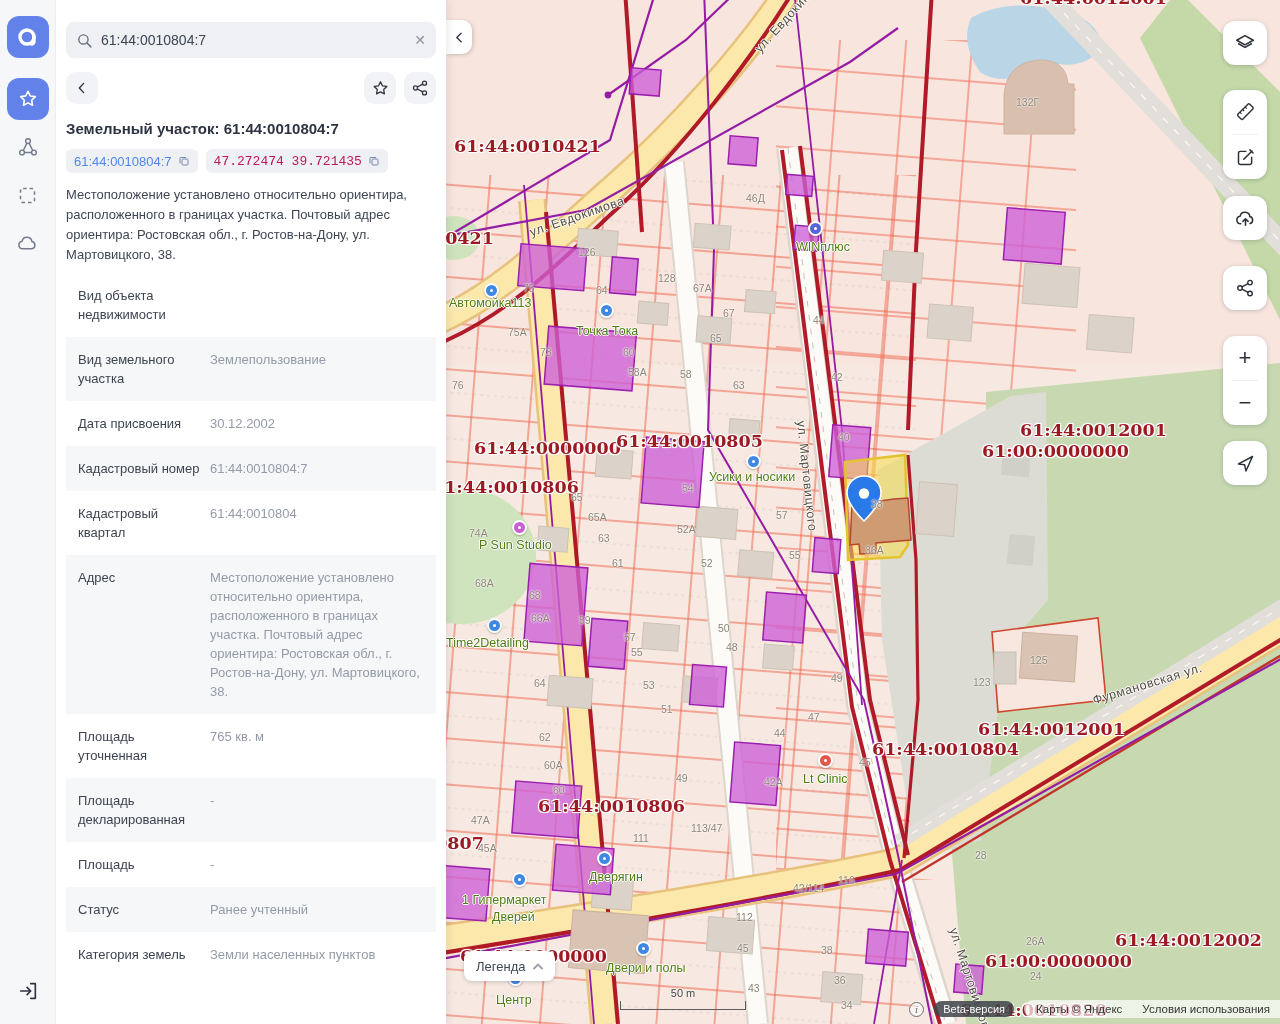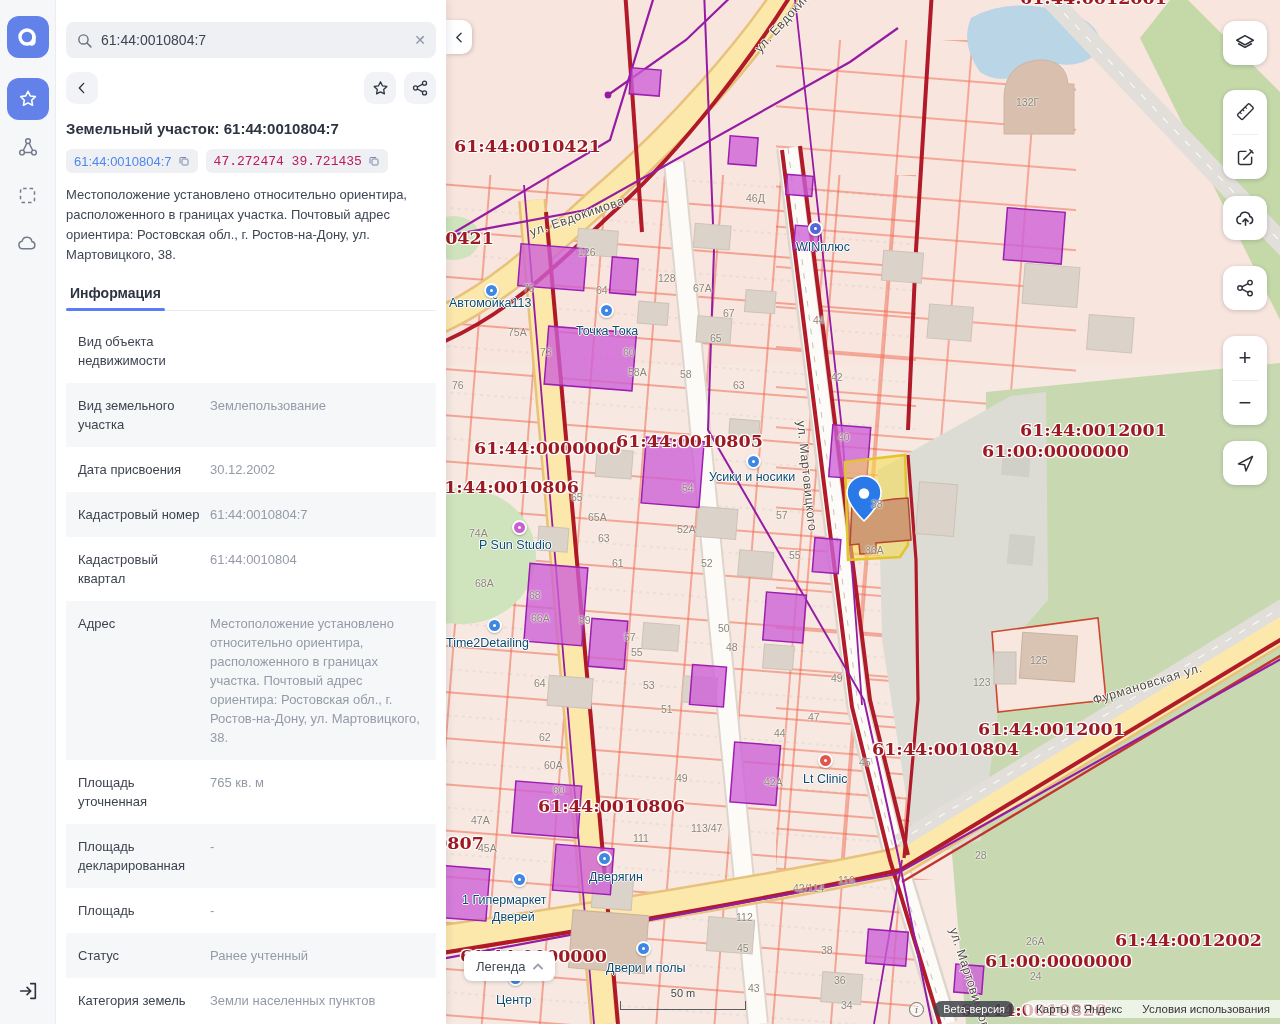--- a/index.html
+++ b/index.html
@@ -52,21 +52,21 @@
   .map { position:absolute; left:446px; top:0; width:834px; height:1024px;
     background:#f7e9e2; overflow:hidden; }
   .map svg.base { position:absolute; left:0; top:0; }
   .map-overlay { position:absolute; left:0; top:0; width:834px; height:1024px; }
   .qlabel { position:absolute; font-family:"DejaVu Serif", serif; font-weight:700;
     font-size:17.5px; color:#9d1a23; white-space:nowrap;
     text-shadow:-1px -1px 0 #fff,1px -1px 0 #fff,-1px 1px 0 #fff,1px 1px 0 #fff,0 0 3px #fff; }
   .stlabel { position:absolute; font-size:12.5px; color:#504b44; letter-spacing:.6px;
     white-space:nowrap; transform-origin:left top;
     text-shadow:-1px 0 0 #fffdf9,1px 0 0 #fffdf9,0 -1px 0 #fffdf9,0 1px 0 #fffdf9; }
-  .poi { position:absolute; font-size:12.5px; color:#0c4a6e; white-space:nowrap;
+  .poi { position:absolute; font-size:12.5px; color:#4d7c0f; white-space:nowrap;
     text-shadow:-1px 0 0 #fff,1px 0 0 #fff,0 -1px 0 #fff,0 1px 0 #fff; }
   .poi-icon { position:absolute; width:15px; height:15px; border-radius:50%;
     border:2px solid #fff; box-shadow:0 1px 2px rgba(0,0,0,.25); }
   .poi-icon::after { content:""; position:absolute; left:4px; top:4px; width:3px;
     height:3px; border-radius:50%; background:#fff; }
   .hnum { position:absolute; font-size:10.5px; color:#8e8577; white-space:nowrap;
     text-shadow:0 0 2px #fff,0 0 2px #fff; }
   .back-float { position:absolute; left:0; top:20px; width:26px; height:34px;
     background:#fff; border-radius:0 10px 10px 0; box-shadow:1px 1px 4px rgba(0,0,0,.18);
     display:flex; align-items:center; justify-content:center; cursor:pointer; color:#2e3440; }
@@ -187,23 +187,20 @@
       <span>47.272474 39.721435</span>
       <svg width="12" height="12" viewBox="0 0 24 24">
         <rect x="8" y="8" width="12" height="12" rx="2" fill="none" stroke="#7b8aa8" stroke-width="2"></rect>
         <path d="M16 5 H6 a2 2 0 0 0 -2 2 v10" fill="none" stroke="#7b8aa8" stroke-width="2"></path>
       </svg>
     </div>
   </div>
 
   <div class="panel-desc">Местоположение установлено относительно ориентира, расположенного в границах участка. Почтовый адрес ориентира: Ростовская обл., г. Ростов-на-Дону, ул. Мартовицкого, 38.</div>
 
-  <div class="tabs">
-    <span class="tab">Информация</span>
-  </div>
 
   <div class="info-table" id="info-table">
       <div class="info-row">
         <div class="info-label">Вид объекта недвижимости</div>
       </div>
       <div class="info-row">
         <div class="info-label">Вид земельного участка</div>
         <div class="info-value">Землепользование</div>
       </div>
       <div class="info-row">

